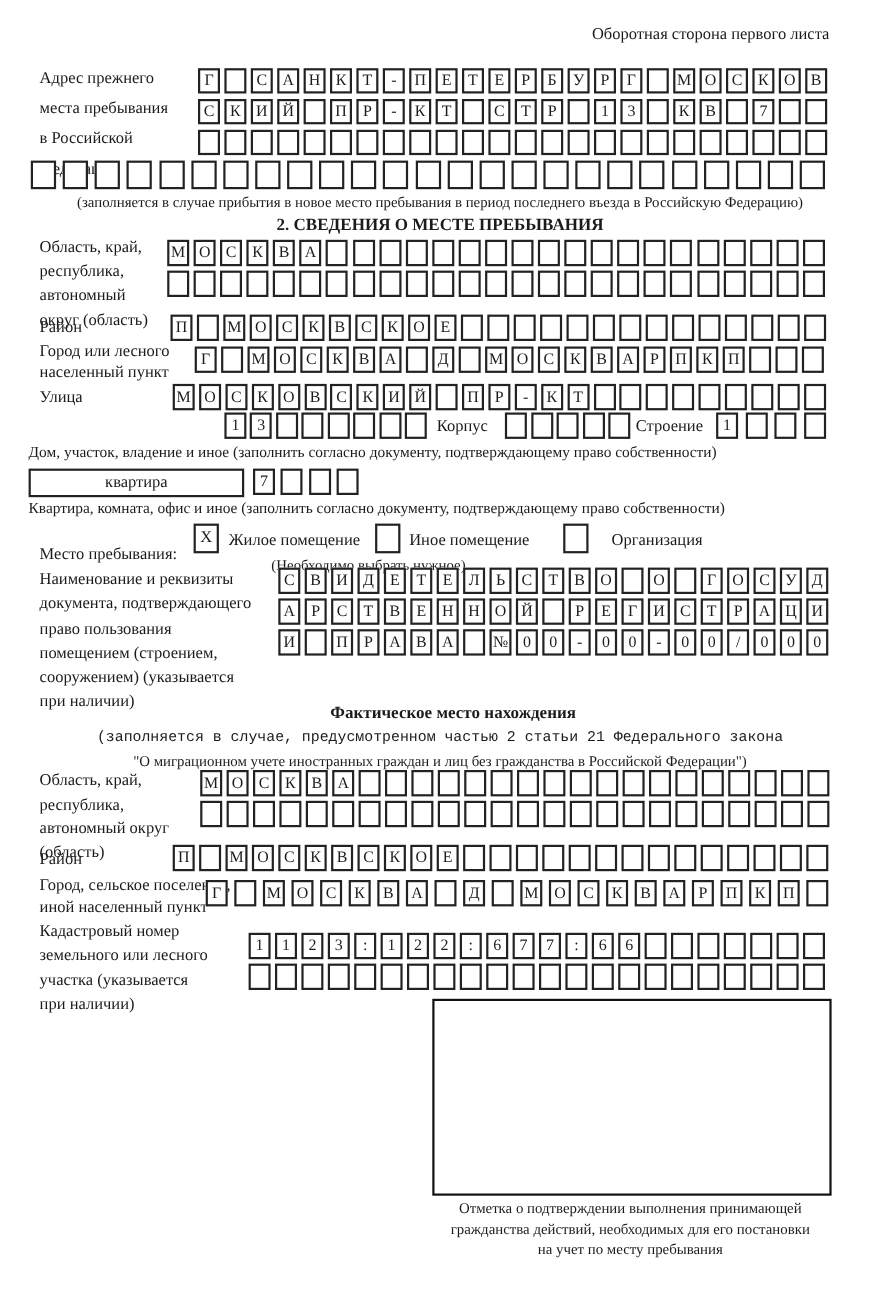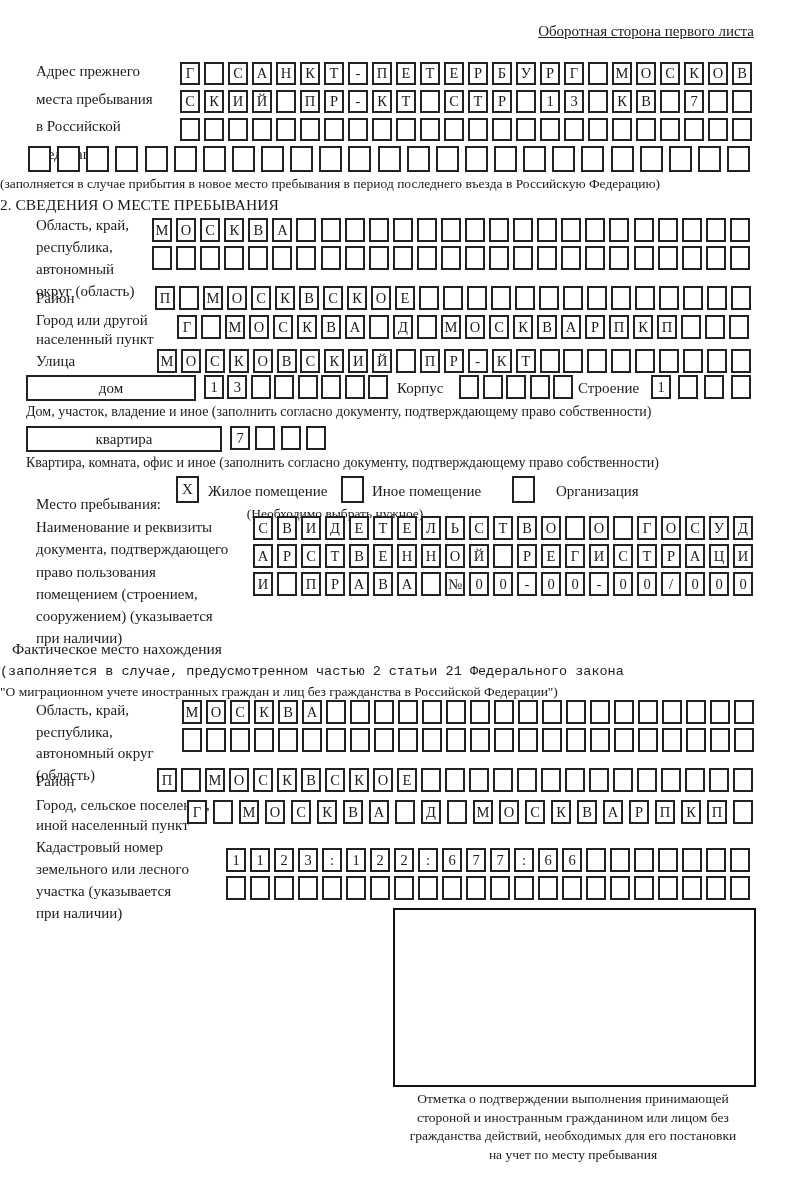--- a/index.html
+++ b/index.html
@@ -12,35 +12,35 @@
   .row.lg .cell{width:23px;height:26px;}
   .row.t23 .cell{height:23px;}
   .lbl{font-size:15px;line-height:22px;}
   .lbl27 div{line-height:27.5px;}
   .lbl19 div{line-height:19px;}
   .lbl20 div{line-height:20px;}
   .lbl215 div{line-height:21.5px;}
   .lbl22 div{line-height:22.3px;}
   .note{font-size:13.5px;}
   .note14{font-size:14px;}
-  .center{text-align:left;width:100%;}
-  .bold{font-weight:normal;}
+  .center{text-align:center;width:100%;}
+  .bold{font-weight:bold;}
   .wbox{border:2px solid #222;box-sizing:border-box;display:flex;align-items:center;justify-content:center;
         font-size:15px;background:#fff;}
   .chk{width:23px;height:27px;border:2px solid #222;box-sizing:border-box;background:#fff;
        display:flex;align-items:center;justify-content:center;font-size:15px;}
   .stamp{border:2px solid #111;background:#fff;}
   .cap div{line-height:18.7px;}
 </style>
 </head>
 <body>
 
 <div id="page">
 
-  <div class="abs lbl" style="top:20px;right:46px;text-decoration:underline;">Оборотная сторона первого листа</div>
+  <div class="abs lbl" style="top:20px;right:46px;">Оборотная сторона первого листа</div>
 
   <div class="abs lbl lbl27" style="left:36px;top:58px;">
       <div>Адрес прежнего</div>
       <div>места пребывания</div>
       <div>в Российской</div>
       <div>Федерации</div>
     </div>
   <div class="abs row t23" style="left:180px;top:62px;width:572px;">
       <div class="cell">Г</div>
       <div class="cell"></div>
@@ -234,21 +234,21 @@
       <div class="cell"></div>
       <div class="cell"></div>
       <div class="cell"></div>
       <div class="cell"></div>
       <div class="cell"></div>
       <div class="cell"></div>
       <div class="cell"></div>
     </div>
 
   <div class="abs lbl lbl19" style="left:36px;top:311px;">
-      <div>Город или другой</div>
+      <div>Город или лесного</div>
       <div>населенный пункт</div>
     </div>
   <div class="abs row" style="left:177px;top:315px;width:572px;">
       <div class="cell">Г</div>
       <div class="cell"></div>
       <div class="cell">М</div>
       <div class="cell">О</div>
       <div class="cell">С</div>
       <div class="cell">К</div>
       <div class="cell">В</div>
@@ -293,21 +293,20 @@
       <div class="cell"></div>
       <div class="cell"></div>
       <div class="cell"></div>
       <div class="cell"></div>
       <div class="cell"></div>
       <div class="cell"></div>
       <div class="cell"></div>
       <div class="cell"></div>
     </div>
 
-  <div class="abs wbox" style="left:26px;top:375px;width:170px;height:26px;">дом</div>
   <div class="abs row" style="left:204px;top:375px;width:184px;">
       <div class="cell">1</div>
       <div class="cell">3</div>
       <div class="cell"></div>
       <div class="cell"></div>
       <div class="cell"></div>
       <div class="cell"></div>
       <div class="cell"></div>
       <div class="cell"></div>
     </div>
@@ -596,18 +595,17 @@
       <div class="cell"></div>
       <div class="cell"></div>
       <div class="cell"></div>
       <div class="cell"></div>
       <div class="cell"></div>
     </div>
 
   <div class="abs stamp" style="left:393px;top:908px;width:359px;height:175px;"></div>
   <div class="abs note cap" style="left:383px;top:1090px;width:380px;text-align:center;">
       <div>Отметка о подтверждении выполнения принимающей</div>
-      <div>стороной и иностранным гражданином или лицом без</div>
       <div>гражданства действий, необходимых для его постановки</div>
       <div>на учет по месту пребывания</div>
     </div>
 
 </div>
 
 </body></html>

